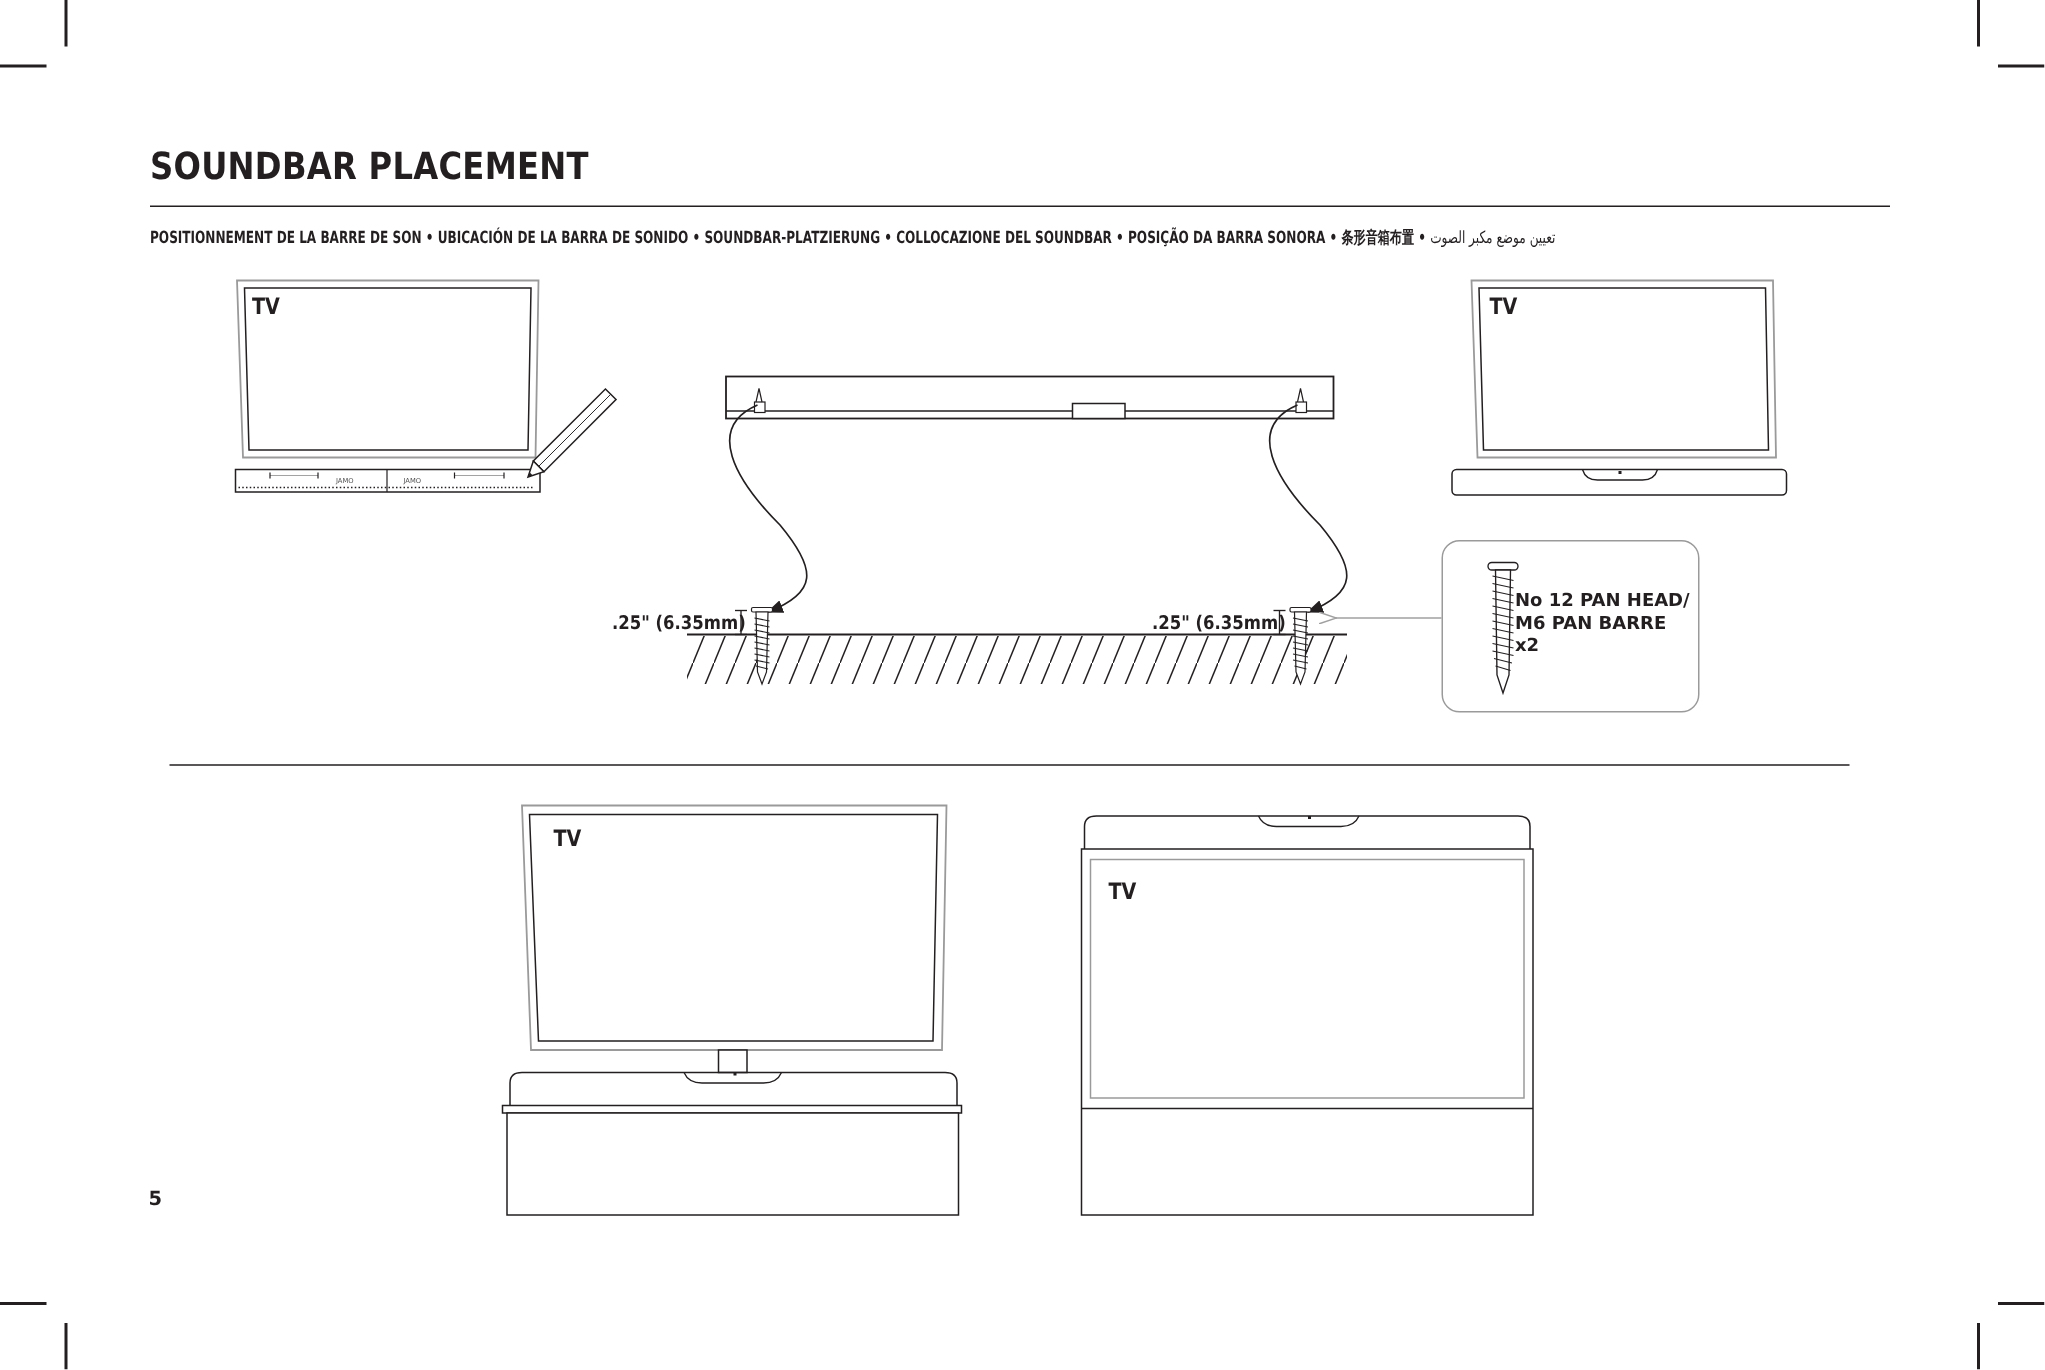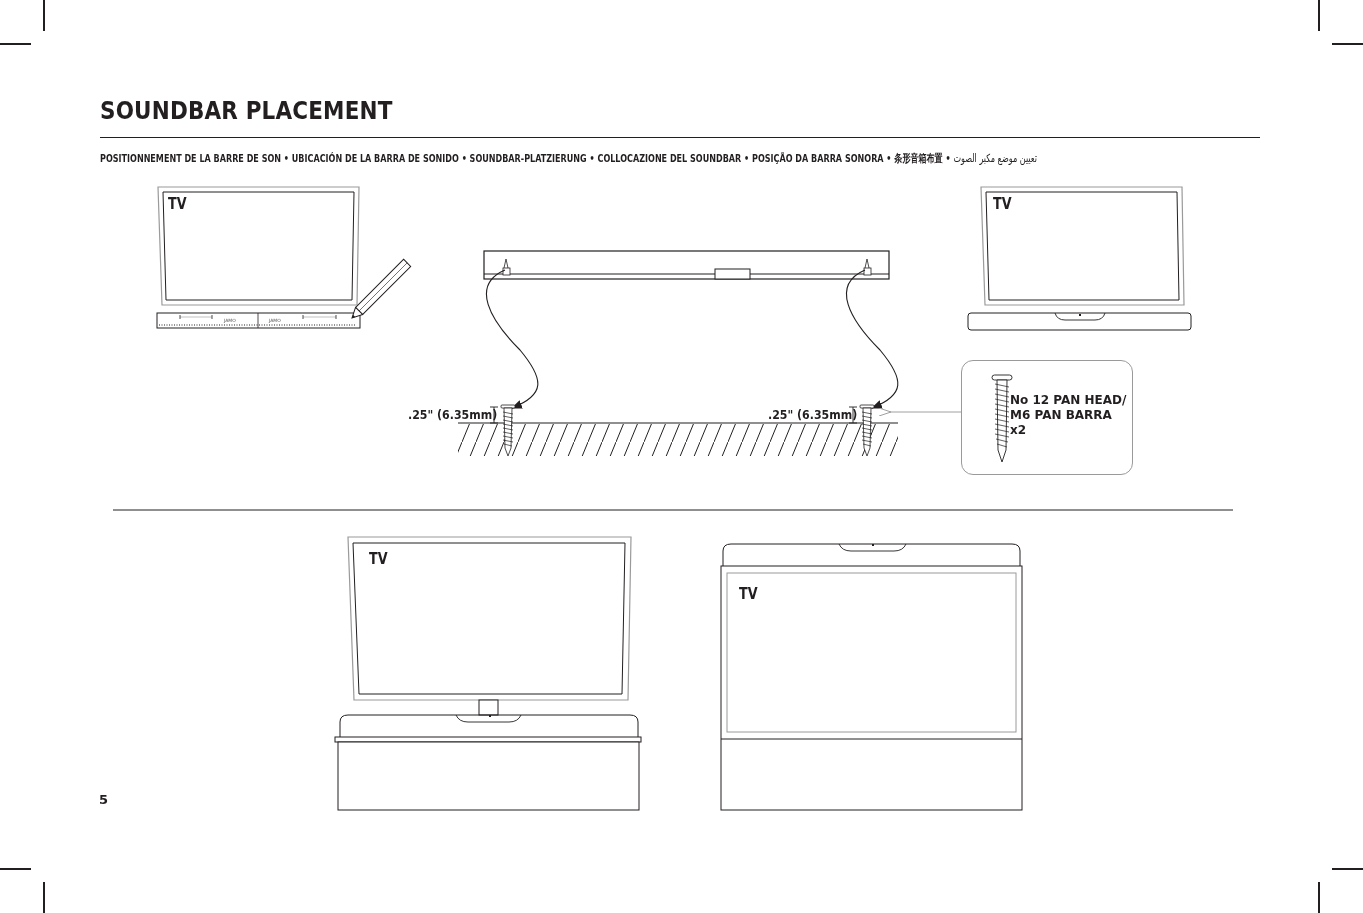--- a/index.html
+++ b/index.html
@@ -150,17 +150,17 @@
 <div class="abs tvlabel" style="left:993px;top:195px;">TV</div>
 <div class="abs tvlabel" style="left:369px;top:550px;">TV</div>
 <div class="abs tvlabel" style="left:739px;top:585px;">TV</div>
 
 <div class="abs dim" style="left:408px;top:407px;">.25" (6.35mm)</div>
 <div class="abs dim" style="left:768px;top:407px;">.25" (6.35mm)</div>
 
 <div class="abs screwbox"></div>
 <div class="abs screwtxt">
   <div>No 12 PAN HEAD/</div>
-  <div>M6 PAN BARRA</div>
+  <div>M6 PAN BARRE</div>
   <div>x2</div>
 </div>
 
 <div class="abs pagenum">5</div>
 
 </body></html>

